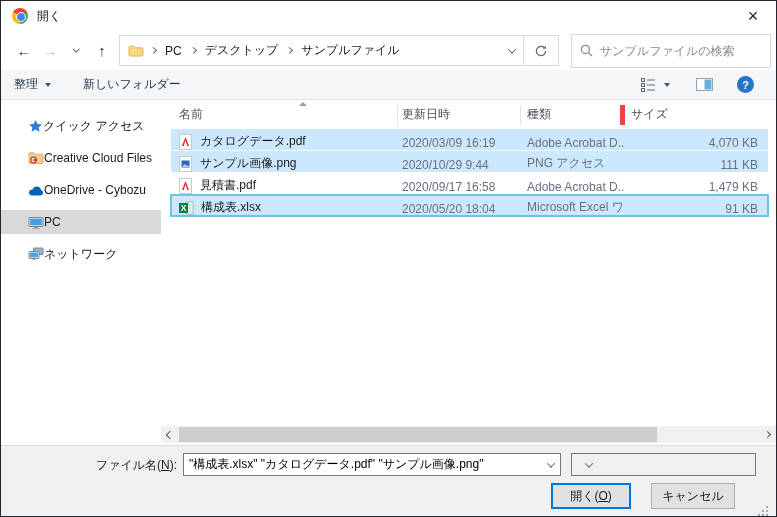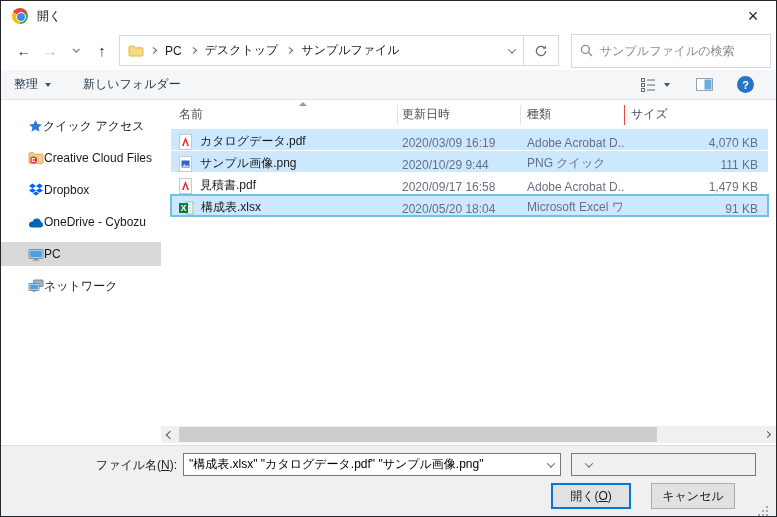--- a/index.html
+++ b/index.html
@@ -47,21 +47,21 @@
   .main{ display:flex; height:345px; background:#fff; }
   .sidebar{ width:160px; flex:0 0 auto; padding-top:14px; }
   .side-item{ height:24px; margin-bottom:8px; display:flex; align-items:center; padding-left:27px; white-space:nowrap;}
   .side-item.selected{ background:var(--sidebar-selected,#d9d9d9); }
   .side-item svg, .side-item .uicon{ flex:0 0 auto; }
   .filearea{ flex:1; position:relative; padding-left:10px; overflow:hidden;}
   .hdr{ display:flex; height:29px; align-items:center; color:#454f5a; position:relative; }
   .hc{ height:20px; display:flex; align-items:center; }
   .hc.name{ width:227px; padding-left:8px; border-right:1px solid #e3e3e3;}
   .hc.date{ width:123px; padding-left:4px; border-right:1px solid #e3e3e3;}
-  .hc.type{ width:104px; padding-left:6px; border-right:1px solid #ef4444;}
+  .hc.type{ width:104px; padding-left:6px; border-right:5px solid #ef4444;}
   .hc.size{ flex:1; padding-left:6px; }
   .sort-caret{ position:absolute; left:128px; top:2px; width:0; height:0;
     border-left:4px solid transparent; border-right:4px solid transparent; border-bottom:4px solid #9a9a9a;}
   .row{ display:flex; height:21px; margin-bottom:1px; align-items:flex-end; width:597px; }
   .row.selected{ background:var(--selection-fill,#cce8ff); }
   .row.focused{ box-shadow:0 0 0 1px var(--selection-border,#70c0e7) inset, 0 0 0 1px var(--selection-border,#70c0e7); }
   .rc-name{ width:227px; display:flex; align-items:center; gap:7px; padding-left:7px; white-space:nowrap; overflow:hidden;}
   .rc-date{ width:123px; color:#66707f; padding-left:4px;}
   .rc-type{ width:104px; color:#66707f; padding-left:6px; white-space:nowrap; overflow:hidden;}
   .rc-size{ flex:1; text-align:right; color:#66707f; padding-right:10px;}
@@ -184,32 +184,20 @@
       </div>
       <div class="side-item">
         <svg width="16" height="14" viewBox="0 0 16 14">
           <path d="M1 2.6c0-.5.4-.9.9-.9h3.6l1.1 1.5h7.5c.5 0 .9.4.9.9v7.6c0 .5-.4.9-.9.9H1.9c-.5 0-.9-.4-.9-.9z" fill="#eecf8e" stroke="#d9b15d"></path>
           <circle cx="5.6" cy="9" r="3.4" fill="#e5252a"></circle>
           <path d="M5.6 6.8a2.2 2.2 0 1 0 0 4.4 2.2 2.2 0 0 0 1.9-1.1l-1.2-.5a.9.9 0 1 1 0-1.2l1.2-.5a2.2 2.2 0 0 0-1.9-1.1z" fill="#fff"></path>
         </svg>
         <span>Creative Cloud Files</span>
       </div>
       <div class="side-item">
-        <svg width="16" height="14" viewBox="0 0 16 14">
-          <g fill="#0062ff">
-            <path d="M4.5 0.6 8 2.9 4.5 5.2 1 2.9z"></path>
-            <path d="M11.5 0.6 15 2.9 11.5 5.2 8 2.9z"></path>
-            <path d="M4.5 5.2 8 7.5 4.5 9.8 1 7.5z"></path>
-            <path d="M11.5 5.2 15 7.5 11.5 9.8 8 7.5z"></path>
-            <path d="M4.8 10.5 8 12.6 11.2 10.5 8 8.6z"></path>
-          </g>
-        </svg>
-        <span>Dropbox</span>
-      </div>
-      <div class="side-item">
         <svg width="16" height="13" viewBox="0 0 16 13">
           <path d="M4 11.5a3 3 0 1 1 .7-5.9A4.3 4.3 0 0 1 13 6a2.8 2.8 0 0 1-.5 5.5z" fill="#0364b8"></path>
         </svg>
         <span>OneDrive - Cybozu</span>
       </div>
       <div class="side-item selected">
         <svg width="16" height="15" viewBox="0 0 16 15">
           <rect x="1" y="2.5" width="14" height="9" rx="0.5" fill="#d7e6f3" stroke="#7a8a99"></rect>
           <rect x="2.2" y="3.7" width="11.6" height="6.6" fill="#49a0e0"></rect>
           <rect x="6.2" y="11.5" width="3.6" height="1.4" fill="#7a8a99"></rect>
@@ -253,21 +241,21 @@
       <div class="row selected">
         <div class="rc-name">
           <svg width="15" height="16" viewBox="0 0 15 16">
             <rect x="1.5" y="0.5" width="12" height="15" fill="#fff" stroke="#c9c9c9"></rect>
             <rect x="3.5" y="4.5" width="8" height="7" fill="#2f66c3"></rect>
             <path d="M4 11 L6.5 8 8.3 10 9.6 8.8 11 11z" fill="#bcd2f0"></path>
           </svg>
           <span>サンプル画像.png</span>
         </div>
         <div class="rc-date">2020/10/29 9:44</div>
-        <div class="rc-type">PNG クイック</div>
+        <div class="rc-type">PNG アクセス</div>
         <div class="rc-size">111 KB</div>
       </div>
 
       <div class="row">
         <div class="rc-name">
           <svg width="15" height="16" viewBox="0 0 15 16">
             <rect x="1.5" y="0.5" width="12" height="15" fill="#fff" stroke="#c9c9c9"></rect>
             <path d="M7.5 3 L11 12 H9.3 L7.5 6.4 5.7 12 H4z" fill="#e5252a"></path>
           </svg>
           <span>見積書.pdf</span>

